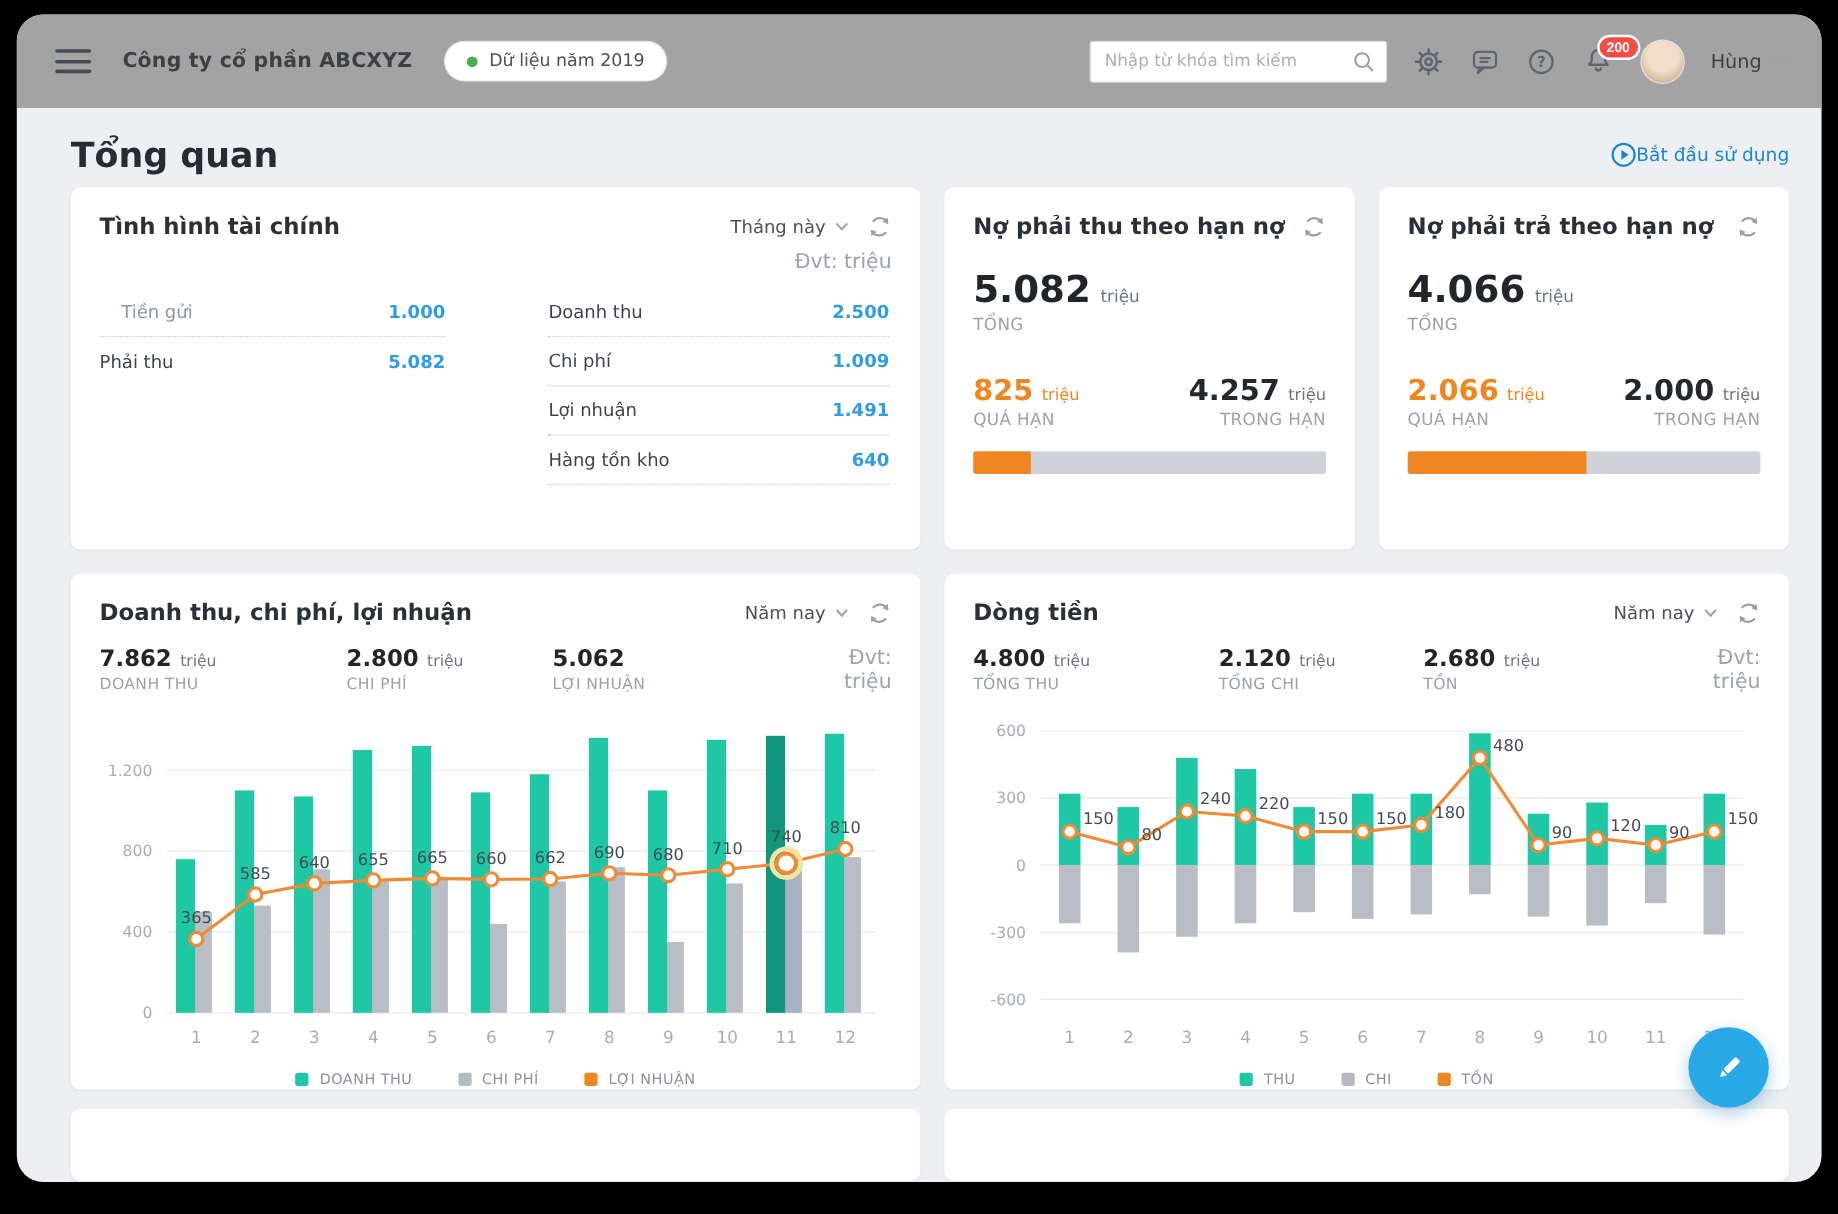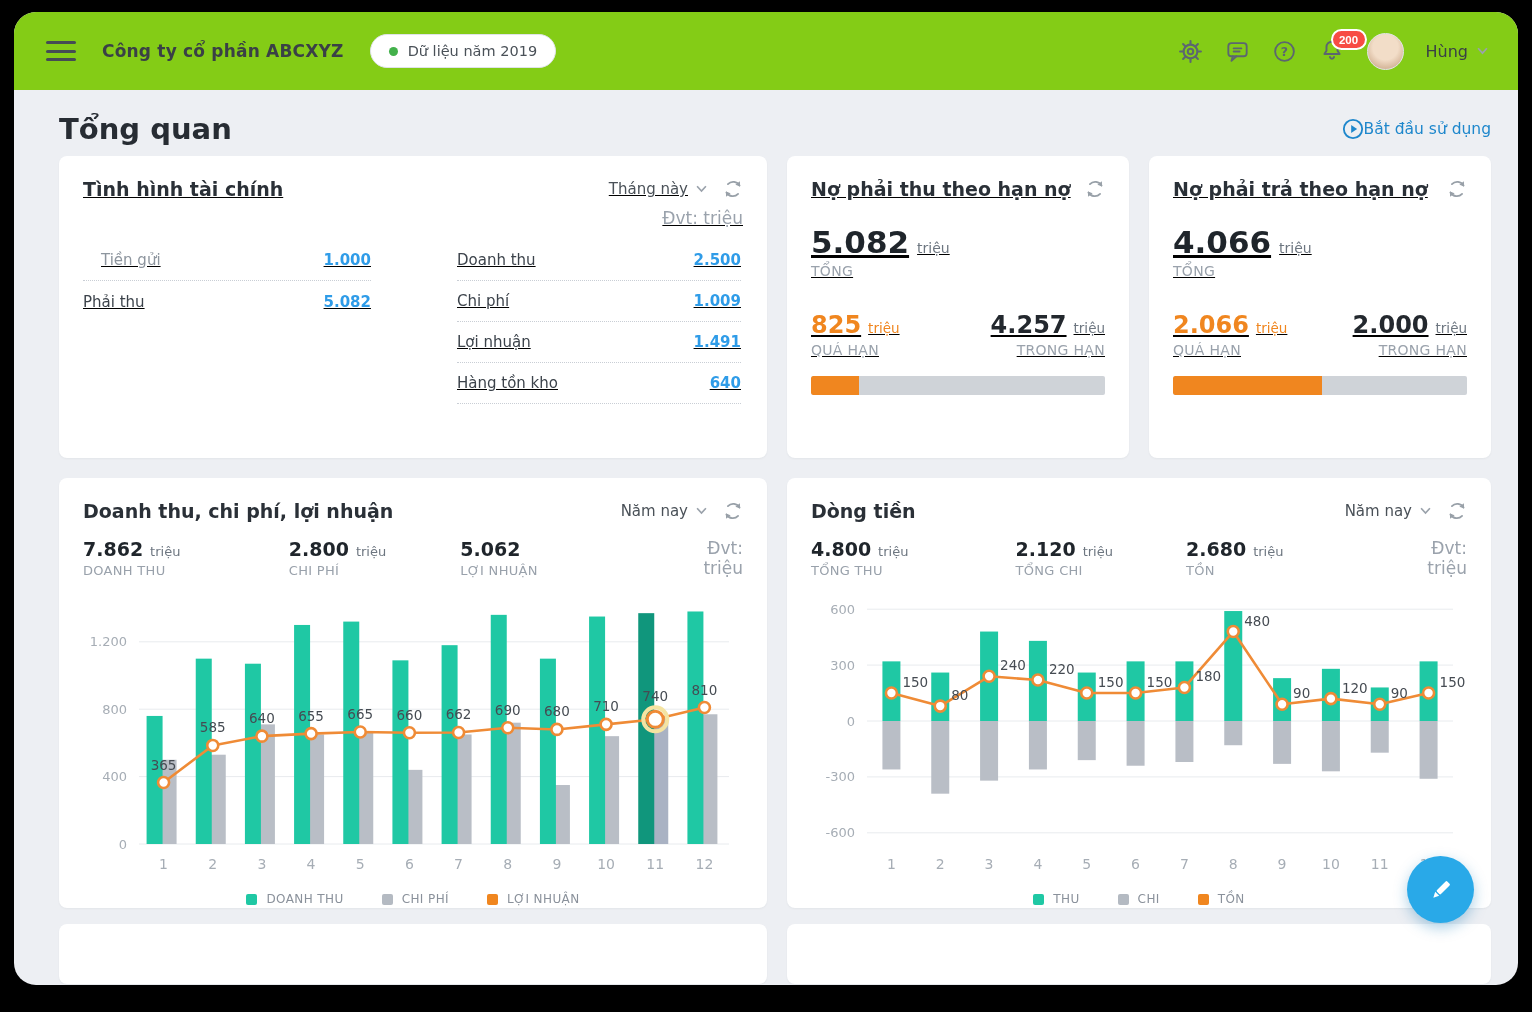--- a/index.html
+++ b/index.html
@@ -1,21 +1,21 @@
 <!DOCTYPE html>
 <html><head>
 <meta charset="utf-8">
 <style>
   * { margin:0; padding:0; box-sizing:border-box; }
   html,body { width:1532px; height:1012px; background:#000; font-family:"DejaVu Sans",sans-serif; }
   .window { position:absolute; left:14px; top:12px; width:1504px; height:973px; background:#edeff3;
             border-radius:22px; overflow:hidden; }
 
   
-  .topbar { height:78px; background:#84cc16; display:flex; align-items:center; justify-content:space-between; padding:0 30px 0 32px; }
+  .topbar { height:78px; background:#a3a3a3; display:flex; align-items:center; justify-content:space-between; padding:0 30px 0 32px; }
   .tb-left { display:flex; align-items:center; gap:26px; }
   .hamburger { width:30px; height:24px; display:flex; flex-direction:column; justify-content:space-between; background:none; border:none; cursor:pointer; padding:2px 0;}
   .hamburger span { display:block; height:3px; background:#454c54; border-radius:2px; }
   .company { font-size:17px; font-weight:bold; color:#3a4046; letter-spacing:.2px; }
   .year-pill { display:flex; align-items:center; gap:10px; border:1px solid #dfe3e8; border-radius:17px; height:34px; padding:0 18px; background:#fff; cursor:pointer; }
   .year-pill .dot { width:9px; height:9px; border-radius:50%; background:#43b14b; }
   .year-pill .txt { font-size:14.5px; color:#4a5158; }
   .tb-right { display:flex; align-items:center; gap:22px; }
   .search-box { position:relative; width:248px; }
   .search-box input { width:100%; height:35px; border:1px solid #d7dbe0; border-radius:3px; padding:0 36px 0 12px; font-size:14px; color:#3a4046; font-family:inherit; outline:none; }
@@ -27,21 +27,21 @@
   .avatar { width:37px; height:37px; border-radius:50%; background:radial-gradient(circle at 50% 38%, #f2ddc8 0 45%, #cdab8d 85%, #b6927a); border:1px solid #e2e5e9; cursor:pointer; }
   .user { display:flex; align-items:center; gap:9px; cursor:pointer; }
   .user-name { font-size:16px; color:#3a4046; }
 
   
   .main { padding:22px 0 0 45px; }
   .page-head { width:1432px; display:flex; align-items:center; justify-content:space-between; margin-bottom:10px; }
   .page-title { font-size:29px; font-weight:bold; color:#272c33; }
   .start-link { display:flex; align-items:center; gap:0; color:#1e87cc; font-size:15.5px; cursor:pointer; background:none; border:none; font-family:inherit; }
 
-  .row1 { width:1432px; display:grid; grid-template-columns:708px 342px 342px; gap:20px;text-decoration:underline; }
+  .row1 { width:1432px; display:grid; grid-template-columns:708px 342px 342px; gap:20px; }
   .row2 { width:1432px; display:grid; grid-template-columns:708px 704px; gap:20px; margin-top:20px; }
   .row3 { width:1432px; display:grid; grid-template-columns:708px 704px; gap:20px; margin-top:16px; }
   .card { background:#fff; border-radius:8px; box-shadow:0 1px 2px rgba(40,50,60,.05); padding:22px 24px; }
   .row1 .card { height:302px; }
   .row2 .card { height:430px; }
   .row3 .card { height:60px; }
 
   .card-head { display:flex; align-items:center; justify-content:space-between; }
   .card-title { font-size:19px; font-weight:bold; color:#2a3037; }
   .head-right { display:flex; align-items:center; gap:16px; }
@@ -108,20 +108,29 @@
           <span></span>
           <span></span>
         </button>
       <div class="company">Công ty cổ phần ABCXYZ</div>
       <div class="year-pill">
         <span class="dot"></span>
         <span class="txt">Dữ liệu năm 2019</span>
       </div>
     </div>
     <div class="tb-right">
+      <div class="search-box">
+        <input type="text" placeholder="Nhập từ khóa tìm kiếm" style="">
+        <span class="mag">
+          <svg width="21" height="21" viewBox="0 0 22 22" fill="none" stroke="#98a0a8" stroke-width="1.8">
+              <circle cx="9.5" cy="9.5" r="6"></circle>
+              <line x1="14" y1="14" x2="19" y2="19"></line>
+            </svg>
+        </span>
+      </div>
       <button class="icon-btn">
         <svg width="25" height="25" viewBox="0 0 24 24" fill="none" stroke="#5c6670" stroke-width="2" stroke-linecap="round">
           <circle cx="12" cy="12" r="6.6"></circle>
             <circle cx="12" cy="12" r="2.6"></circle>
           <line x1="12" y1="2" x2="12" y2="5"></line>
             <line x1="12" y1="19" x2="12" y2="22"></line>
           <line x1="2" y1="12" x2="5" y2="12"></line>
             <line x1="19" y1="12" x2="22" y2="12"></line>
           <line x1="4.9" y1="4.9" x2="7" y2="7"></line>
             <line x1="17" y1="17" x2="19.1" y2="19.1"></line>

